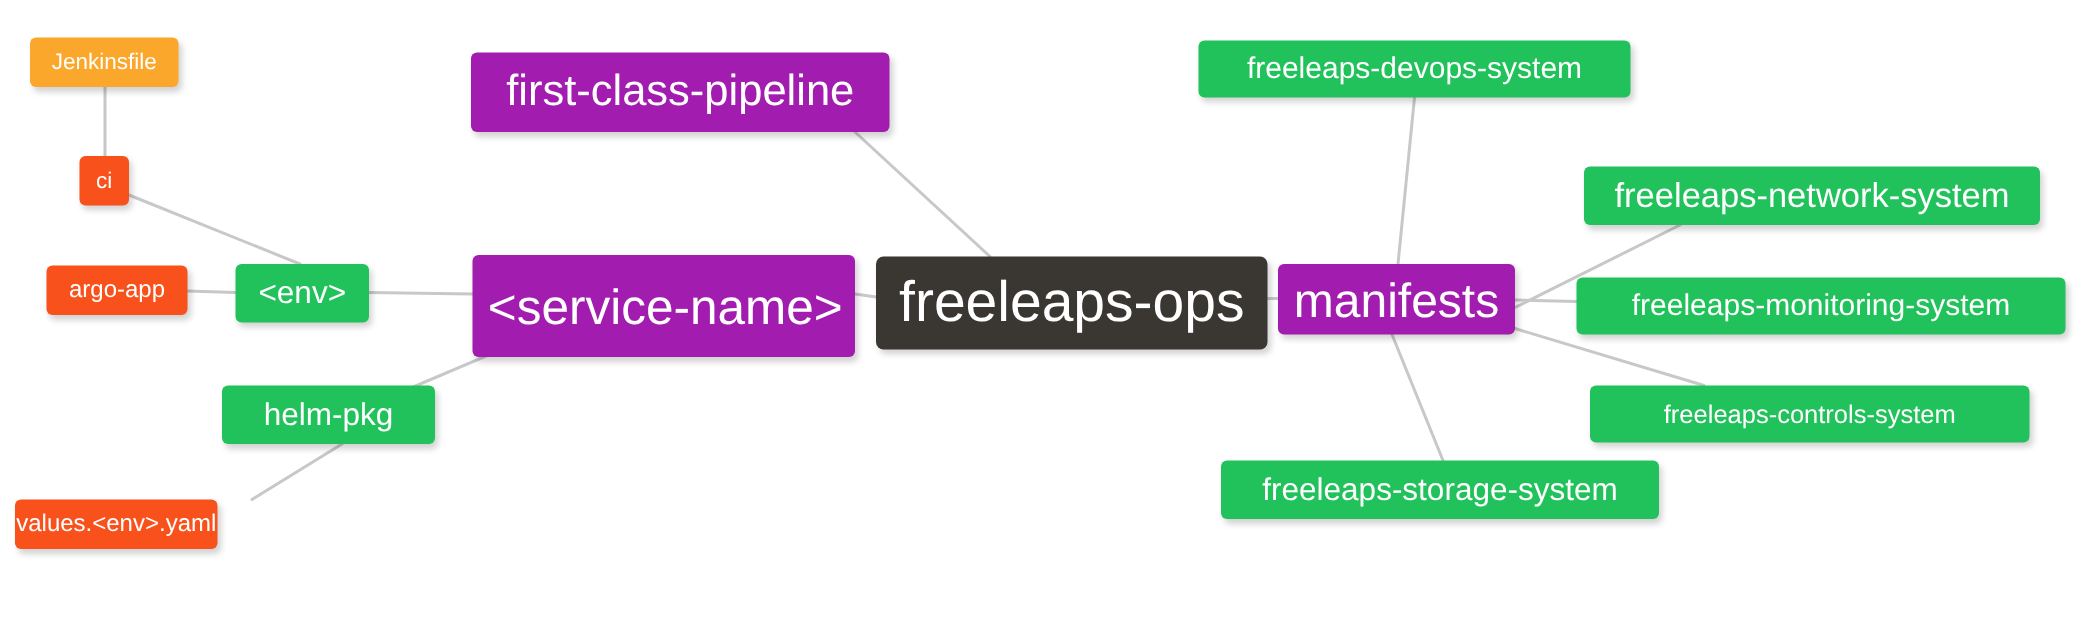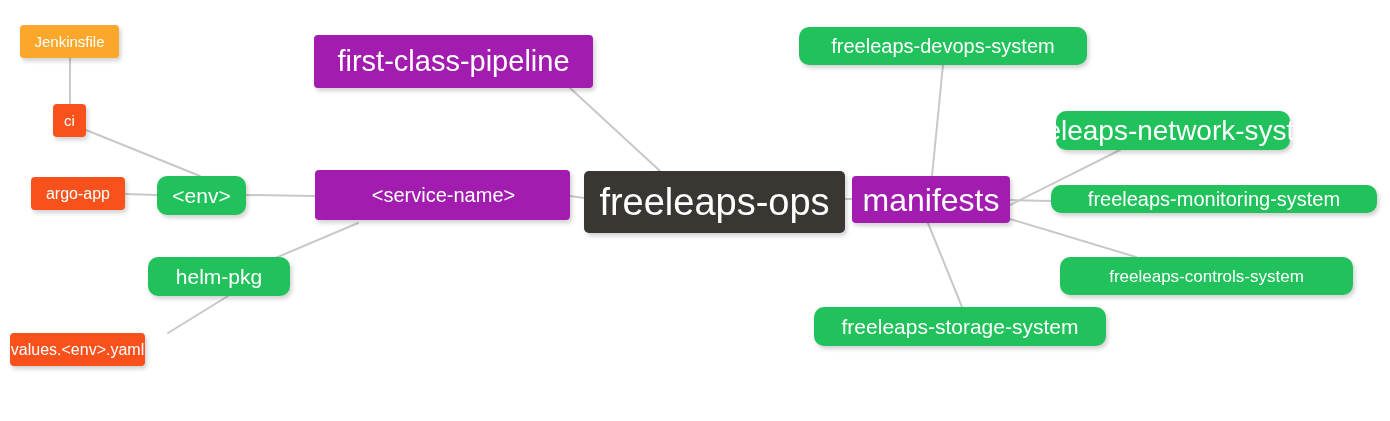--- a/index.html
+++ b/index.html
@@ -38,21 +38,21 @@
     letter-spacing: 0px;
     box-shadow: 2px 3px 4px rgba(0,0,0,0.18);
     line-height: 1;
     padding: 0 10px;
   }
   .node.root {
     background: #3a3632;
     border-radius: 5px;
   }
   .node.blue   { background: #a21caf; }
-  .node.green  { background: #21c25b; border-radius: 10px; }
+  .node.green  { background: #21c25b; }
   .node.orange { background: #fba72b; }
   .node.red    { background: #f8511b; }
 </style>
 </head>
 <body>
 
 <div id="canvas">
   <svg id="edges" viewBox="0 0 1390 421" xmlns="http://www.w3.org/2000/svg">
       <line x1="70" y1="58" x2="70" y2="104" stroke="#c8c8c8" stroke-width="2" stroke-linecap="round"></line>
       <line x1="86" y1="130" x2="200" y2="176" stroke="#c8c8c8" stroke-width="2" stroke-linecap="round"></line>
@@ -70,22 +70,22 @@
       <line x1="928" y1="223" x2="962" y2="307" stroke="#c8c8c8" stroke-width="2" stroke-linecap="round"></line>
     </svg>
   <div id="nodes">
       <div class="node orange" style="left: 20px; top: 25px; width: 99px; height: 33px; font-size: 15px;">Jenkinsfile</div>
       <div class="node red" style="left: 53px; top: 104px; width: 33px; height: 33px; font-size: 15px;">ci</div>
       <div class="node red" style="left: 31px; top: 177px; width: 94px; height: 33px; font-size: 16px;">argo-app</div>
       <div class="node green" style="left: 157px; top: 176px; width: 89px; height: 39px; font-size: 21px;">&lt;env&gt;</div>
       <div class="node green" style="left: 148px; top: 257px; width: 142px; height: 39px; font-size: 21px;">helm-pkg</div>
       <div class="node red" style="left: 10px; top: 333px; width: 135px; height: 33px; font-size: 16px;">values.&lt;env&gt;.yaml</div>
       <div class="node blue" style="left: 314px; top: 35px; width: 279px; height: 53px; font-size: 29px;">first-class-pipeline</div>
-      <div class="node blue" style="left: 315px; top: 170px; width: 255px; height: 50px; font-size: 20px; padding-left: 12px;">&lt;service-name&gt;</div>
+      <div class="node blue" style="left: 315px; top: 170px; width: 255px; height: 68px; font-size: 33px; padding-left: 12px;">&lt;service-name&gt;</div>
       <div class="node root" style="left: 584px; top: 171px; width: 261px; height: 62px; font-size: 38px;">freeleaps-ops</div>
       <div class="node blue" style="left: 852px; top: 176px; width: 158px; height: 47px; font-size: 32px;">manifests</div>
       <div class="node green" style="left: 799px; top: 27px; width: 288px; height: 38px; font-size: 20px;">freeleaps-devops-system</div>
-      <div class="node green" style="left: 1056px; top: 111px; width: 234px; height: 39px; font-size: 28px;">freeleaps-network-system</div>
-      <div class="node green" style="left: 1051px; top: 185px; width: 326px; height: 28px; font-size: 20px;">freeleaps-monitoring-system</div>
+      <div class="node green" style="left: 1056px; top: 111px; width: 304px; height: 39px; font-size: 23px;">freeleaps-network-system</div>
+      <div class="node green" style="left: 1051px; top: 185px; width: 326px; height: 38px; font-size: 20px;">freeleaps-monitoring-system</div>
       <div class="node green" style="left: 1060px; top: 257px; width: 293px; height: 38px; font-size: 17px;">freeleaps-controls-system</div>
       <div class="node green" style="left: 814px; top: 307px; width: 292px; height: 39px; font-size: 21px;">freeleaps-storage-system</div>
     </div>
 </div>
 
 </body></html>

